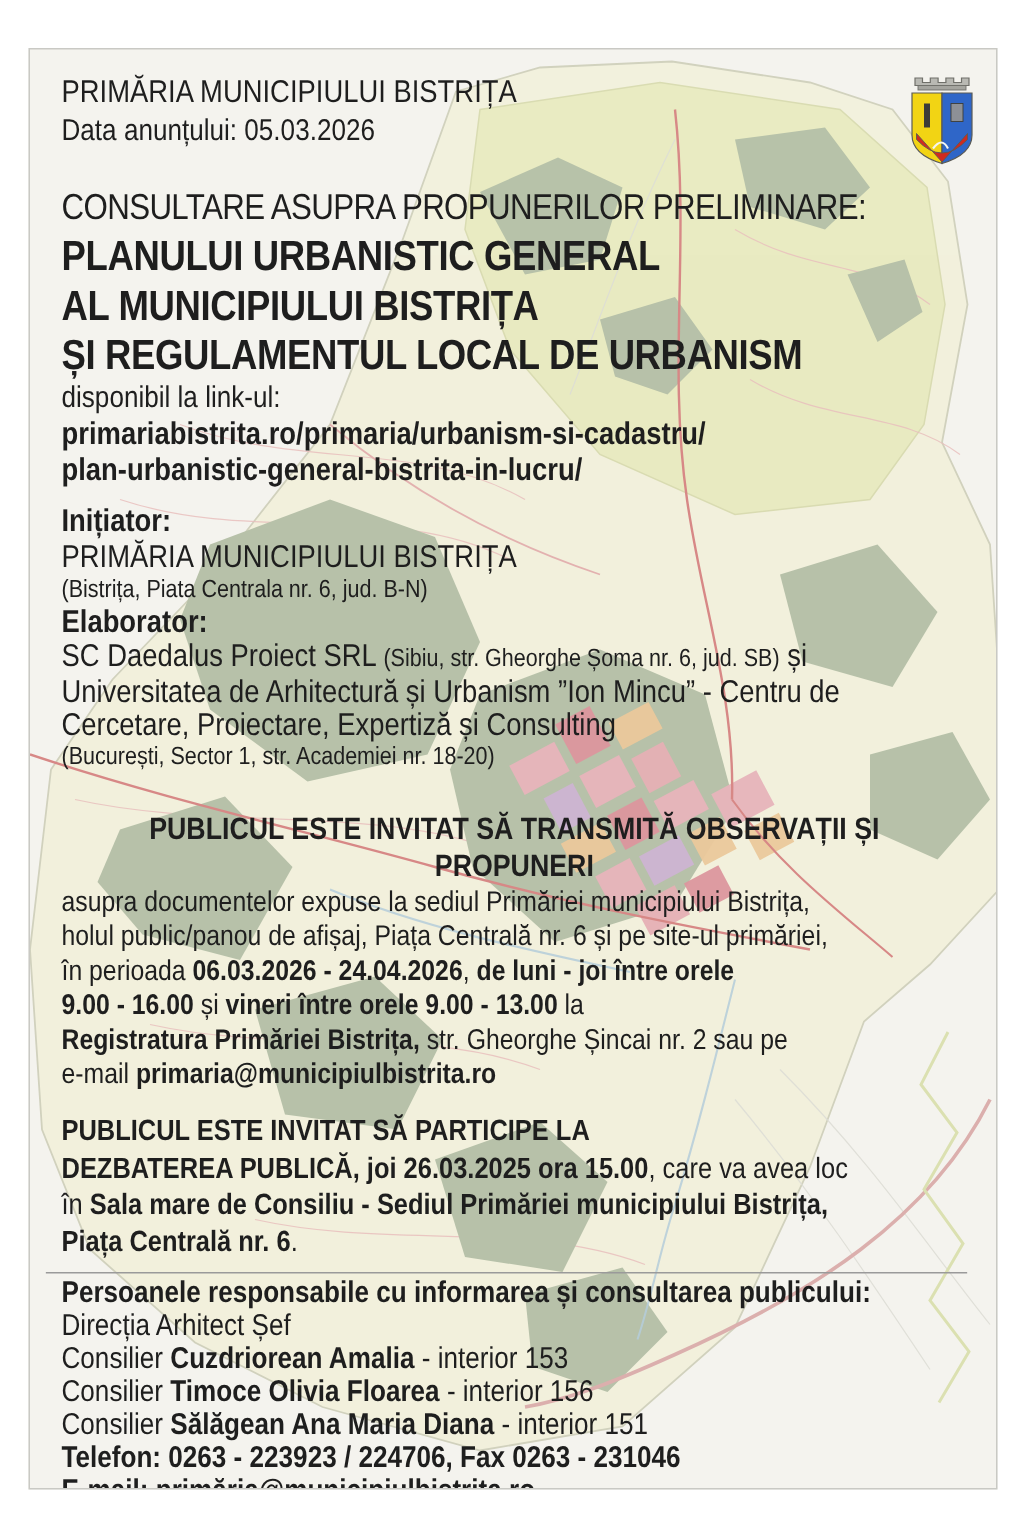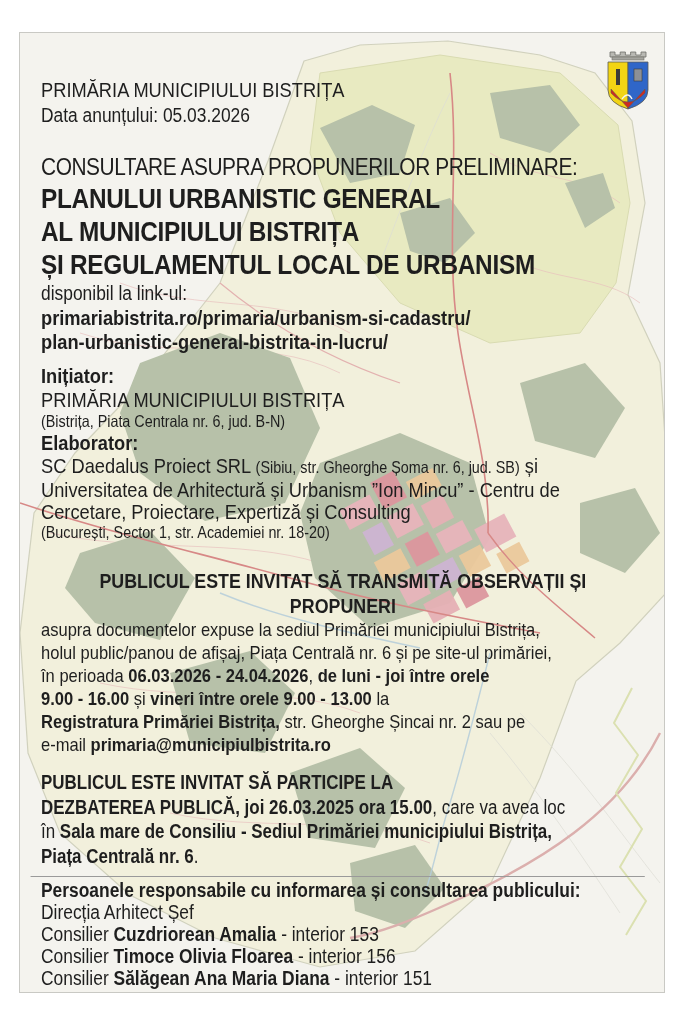--- a/index.html
+++ b/index.html
@@ -7,21 +7,21 @@
     width:683px;height:1024px;position:relative;background:#ffffff;
     font-family:"Liberation Sans","DejaVu Sans",sans-serif;color:#1e1e1e;
     overflow:hidden;
   }
   .poster{
     position:absolute;left:19px;top:32px;width:646px;height:961px;
     background:#f4f3ee;border:1px solid #c9c9c4;box-sizing:border-box;overflow:hidden;
   }
   .map{position:absolute;left:0;top:0;width:646px;height:961px;}
   .coa{position:absolute;left:582px;top:8px;width:52px;height:72px;}
-  .contentWrap{position:absolute;left:0;top:0;right:0;bottom:0;padding:16px 0 0 21px;margin-top:28px;}
+  .contentWrap{position:absolute;left:0;top:0;right:0;bottom:0;padding:16px 0 0 21px;}
   .content{width:694px;transform:scaleX(.87);transform-origin:0 0;}
   .line{white-space:nowrap;}
   .b{font-weight:700;}
   .sm{font-size:16.5px;}
   .center{text-align:center;}
 
   .hdr-org{font-size:21px;line-height:26px;}
   .hdr-date{font-size:20px;line-height:25px;}
 
   .title{margin-top:24px;}

